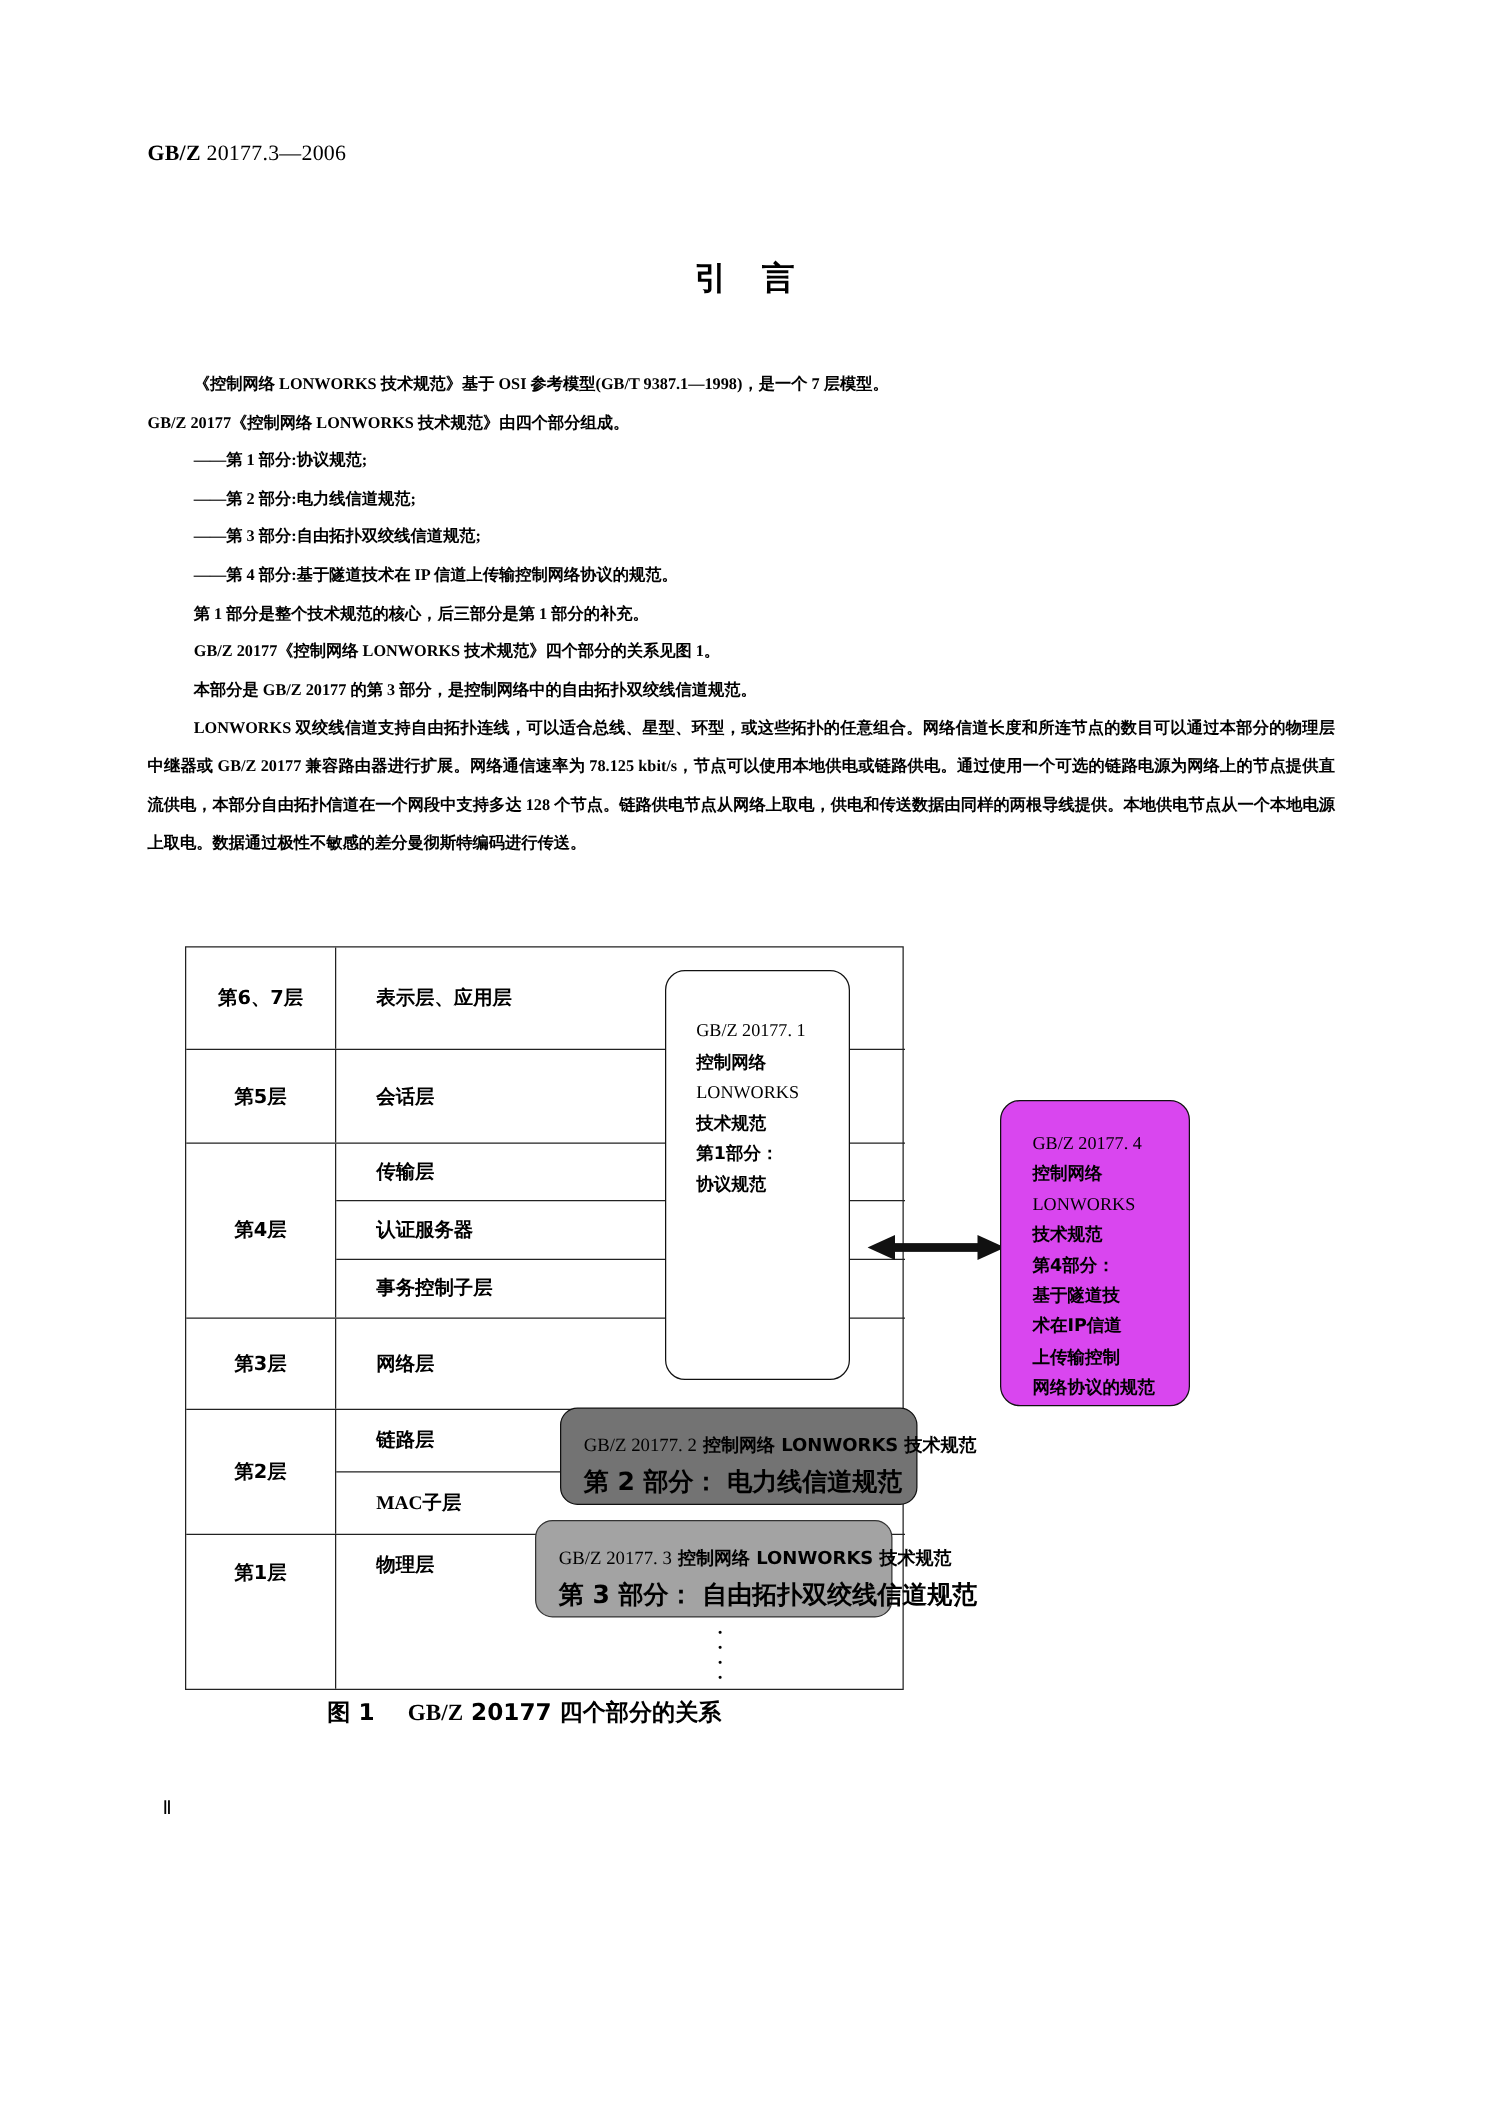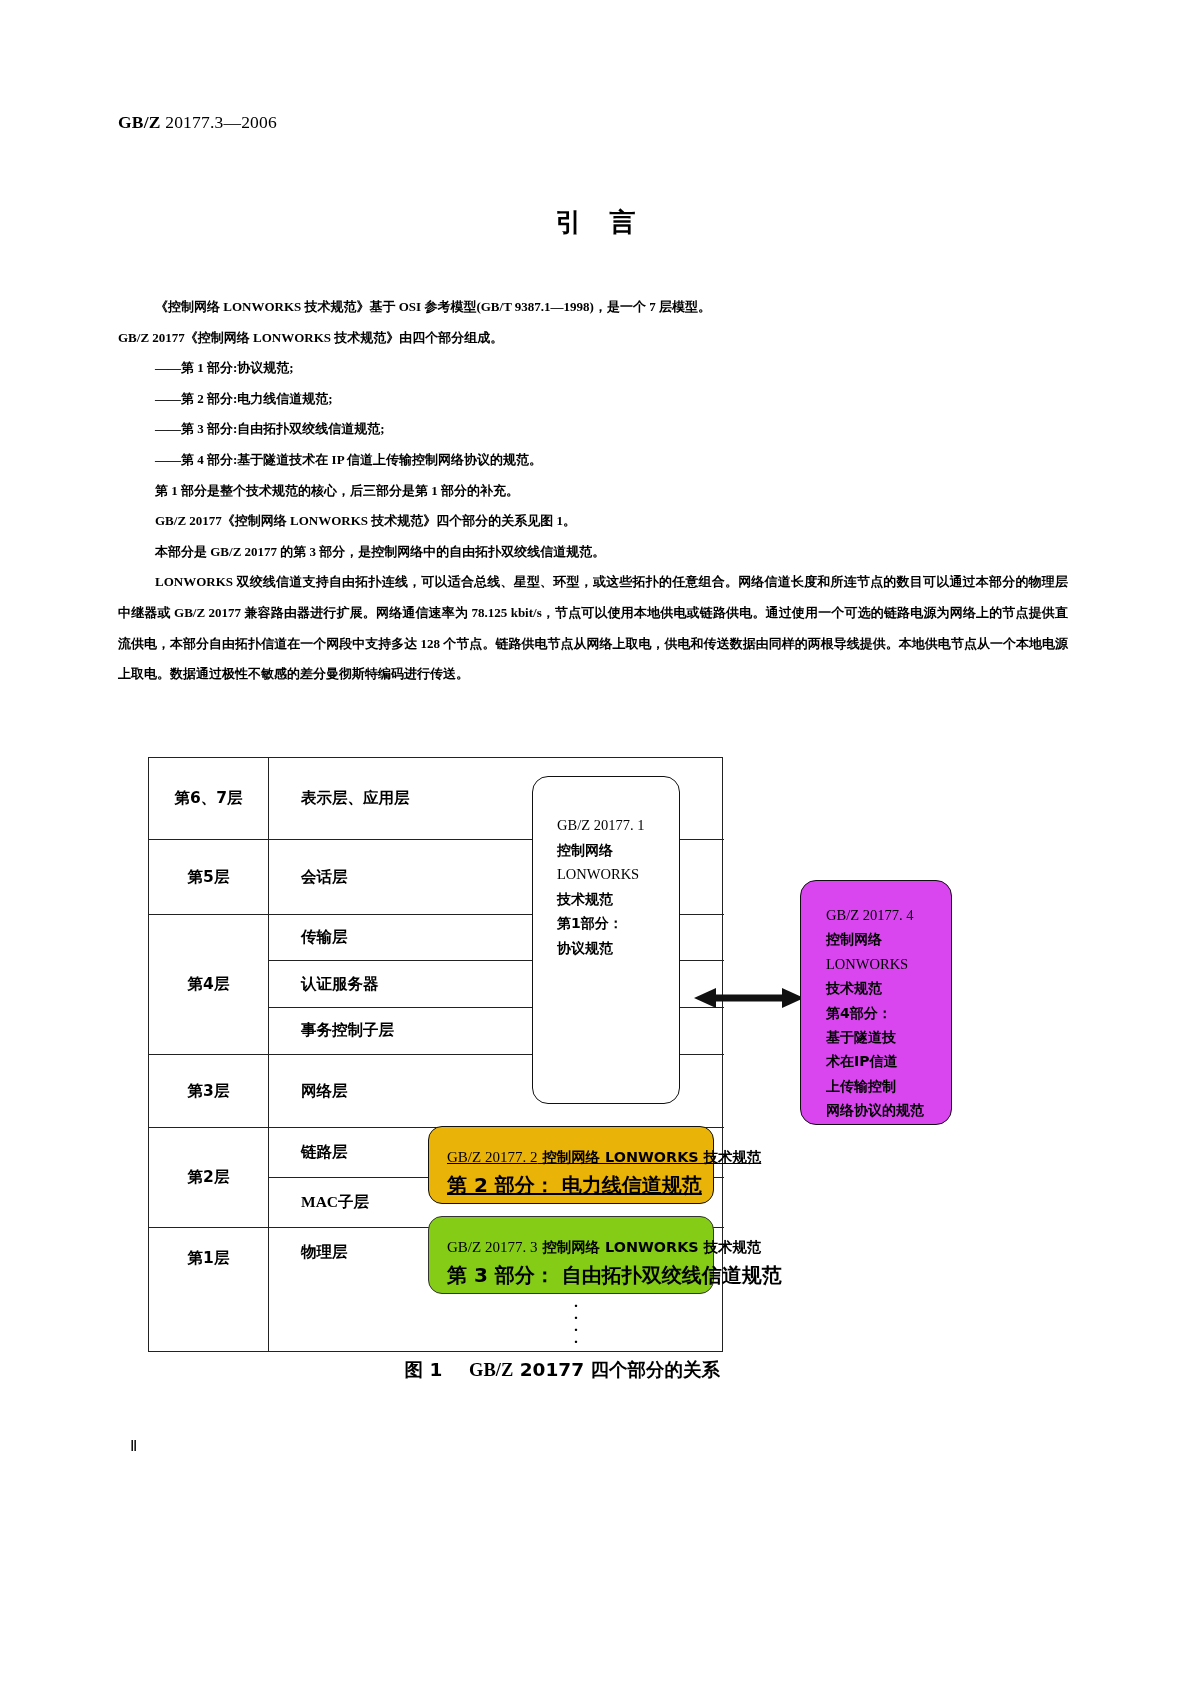--- a/index.html
+++ b/index.html
@@ -194,26 +194,25 @@
   .box-pl {
     position: absolute;
     border: 1.7px solid #111;
     border-radius: 14px;
     box-sizing: border-box;
     padding: 16px 0 0 18px;
     font-size: 15px;
     line-height: 28px;
   }
   .box-pl2 {
-    left: 428px;
+    left: 448px;
     top: 1126px;
     width: 286px;
     height: 78px;
-    background: #eab308;
-    text-decoration: underline;
+    background: #737373;
   }
   .box-pl3 {
     left: 428px;
     top: 1216px;
     width: 286px;
     height: 78px;
     background: #9e9e9e;
     border-color: #333;
   }
   .box-pl .pl-l1 {
@@ -241,24 +240,24 @@
     text-align: center;
     font-size: 21px;
     line-height: 12px;
     letter-spacing: 0;
   }
   .vdots i { display: block; font-style: normal; }
 
   
   .fig-caption {
     position: absolute;
-    left: 145px;
+    left: 132px;
     top: 1357px;
     width: 575px;
-    text-align: right;
+    text-align: center;
     font-size: 18.5px;
     font-weight: bold;
     white-space: nowrap;
   }
   .fig-caption .cap-cn {
     font-family: "DejaVu Sans", "Liberation Sans", sans-serif;
   }
   .fig-caption .cap-en {
     font-family: "Liberation Serif", serif;
   }
@@ -355,21 +354,21 @@
       </div>
 
     </div>
   </div>
 
   <div class="box-pl box-pl2">
     <div class="pl-l1"><span>GB/Z 20177. 2</span><b> 控制网络 LONWORKS 技术规范</b></div>
     <div class="pl-l2">第 2 部分： 电力线信道规范</div>
   </div>
 
-  <div class="box-pl box-pl3" style="background: #84cc16;">
+  <div class="box-pl box-pl3" style="background: #a3a3a3;">
     <div class="pl-l1"><span>GB/Z 20177. 3</span><b> 控制网络 LONWORKS 技术规范</b></div>
     <div class="pl-l2">第 3 部分： 自由拓扑双绞线信道规范</div>
   </div>
 
   <div class="vdots">
     <i>·</i>
       <i>·</i>
       <i>·</i>
       <i>·</i>
   </div>

